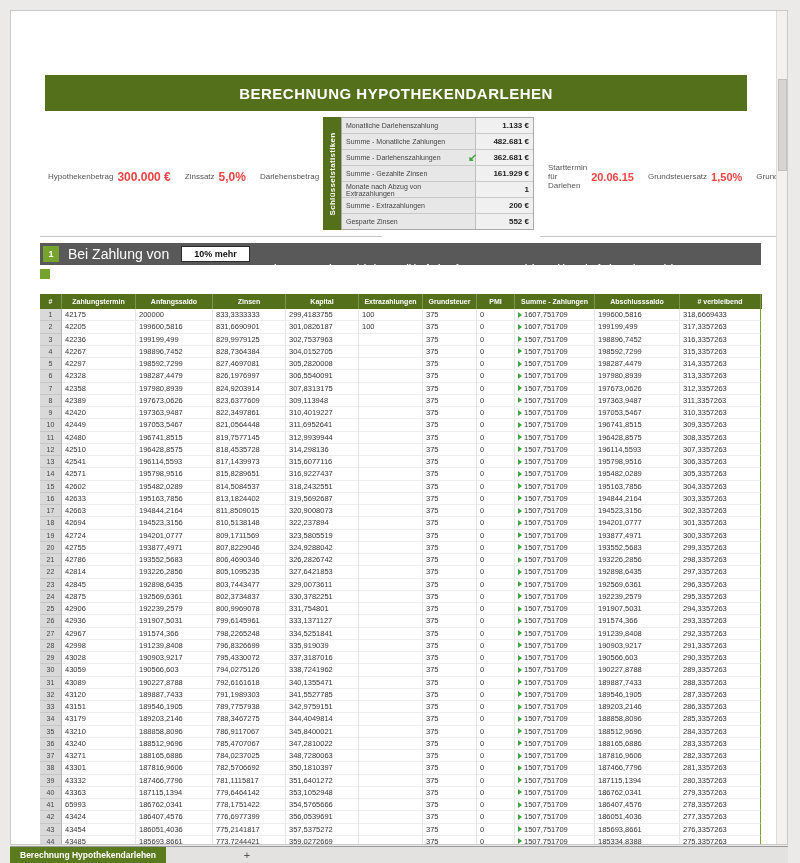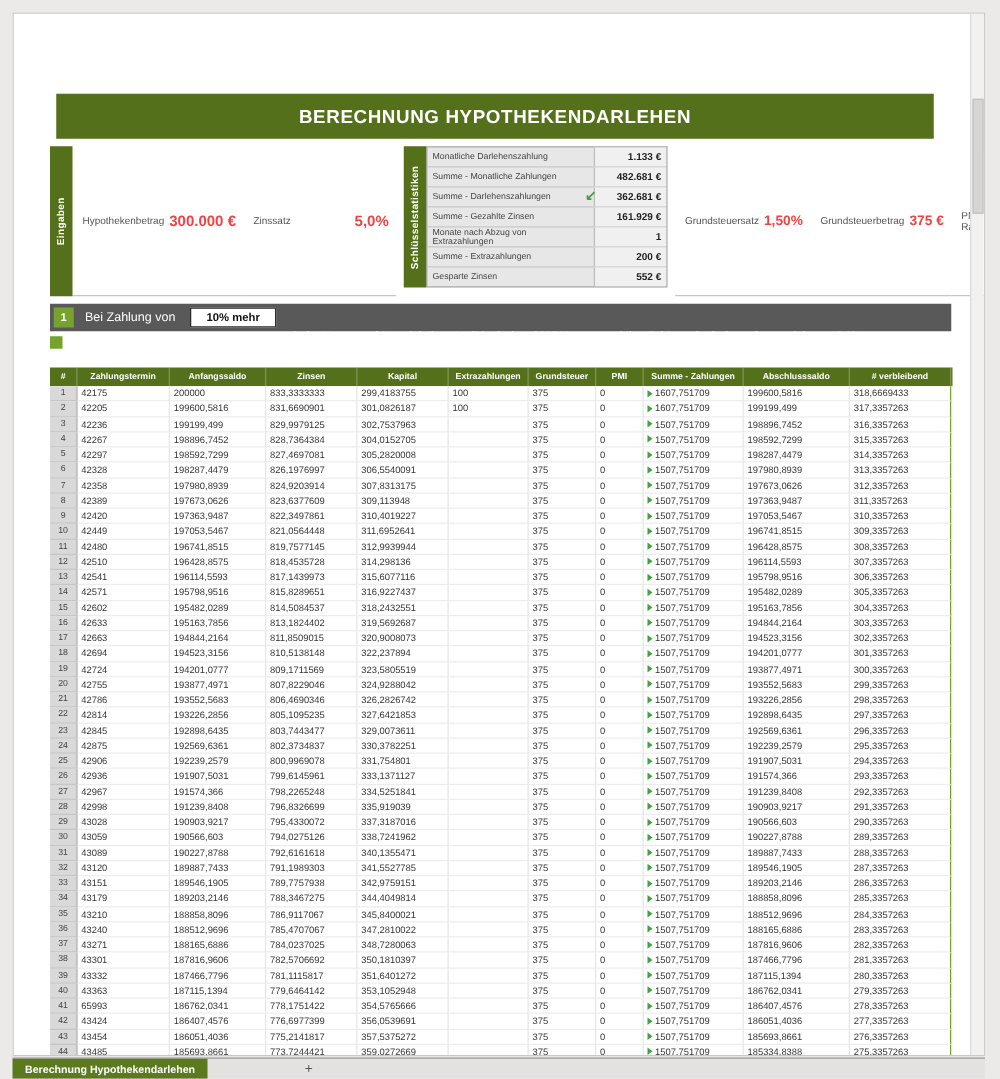--- a/index.html
+++ b/index.html
@@ -42,21 +42,21 @@
     font-size: 8px; font-weight: bold; color: #222; position: relative; }
   .green-arrow { position: absolute; left: -8px; top: 2px; color: #3fa33f; font-size: 11px;
     font-weight: bold; line-height: 1; }
 
   
   .info-bar { position: absolute; left: 29px; top: 232px; width: 721px; height: 22px;
     background: #595959; display: flex; align-items: center; color: #fff; }
   .badge { width: 16px; height: 16px; background: #76a22e; color: #fff; font-size: 9px;
     font-weight: bold; display: flex; align-items: center; justify-content: center;
     margin: 0 9px 0 3px; flex: none; }
-  .info-prefix { font-size: 10px; flex: none; }
+  .info-prefix { font-size: 14px; flex: none; }
   .pill { background: #ffffff; color: #111; font-weight: bold; font-size: 9px;
     padding: 2px 12px; margin: 0 12px; border: 1px solid #2a2a2a; flex: none; }
   .info-msg { font-size: 8.5px; font-weight: bold; margin-top: 28px; }
 
   .row-marker { position: absolute; left: 29px; top: 258px; width: 10px; height: 10px;
     background: #76a22e; }
 
   
   .table { position: absolute; left: 29px; top: 283px; width: 722px; }
   .grid-row { display: grid;
@@ -107,20 +107,24 @@
         </div>
         <div class="fields">
           <div class="frow">
             <span class="flabel">Hypothekenbetrag</span>
             <span class="fvalue">300.000 €</span>
           </div>
           <div class="frow">
             <span class="flabel">Zinssatz</span>
             <span class="fvalue">5,0%</span>
           </div>
+          <div class="frow">
+            <span class="flabel">Darlehensbetrag</span>
+            <span class="fvalue">200.000 €</span>
+          </div>
         </div>
       </div>
 
       <div class="panel panel-stats">
         <div class="strip">
           <span>Schlüsselstatistiken</span>
         </div>
         <div class="stats">
           <div class="srow">
             <span class="s-label">Monatliche Darlehenszahlung</span>
@@ -154,20 +158,24 @@
             <span class="s-val">552 €</span>
           </div>
         </div>
       </div>
 
       <div class="panel panel-right">
         <div class="strip">
           <span>Optimale Eingaben</span>
         </div>
         <div class="fields">
+          <div class="frow">
+            <span class="flabel">Starttermin für Darlehen</span>
+            <span class="fvalue">20.06.15</span>
+          </div>
           <div class="frow">
             <span class="flabel">Grundsteuersatz</span>
             <span class="fvalue">1,50%</span>
           </div>
           <div class="frow">
             <span class="flabel">Grundsteuerbetrag</span>
             <span class="fvalue">375 €</span>
           </div>
           <div class="frow">
             <span class="flabel">PMI-Rate</span>

